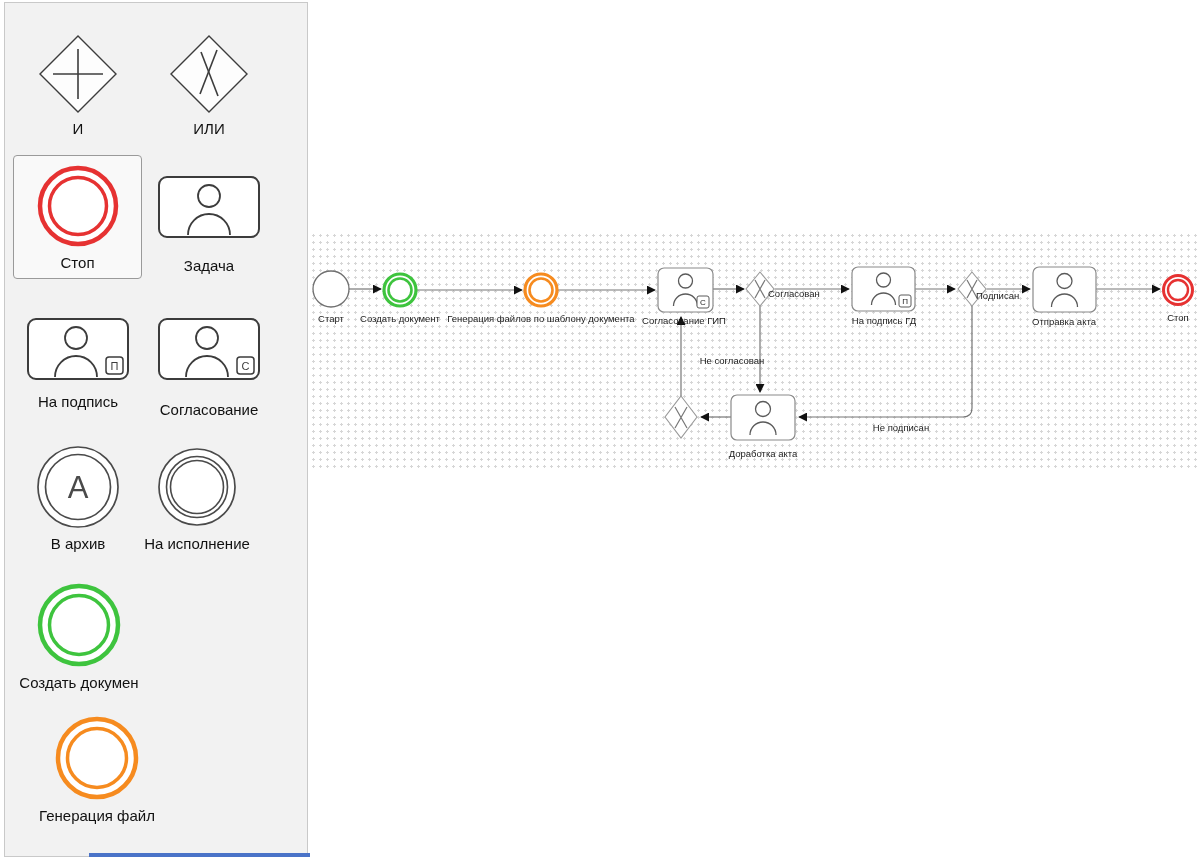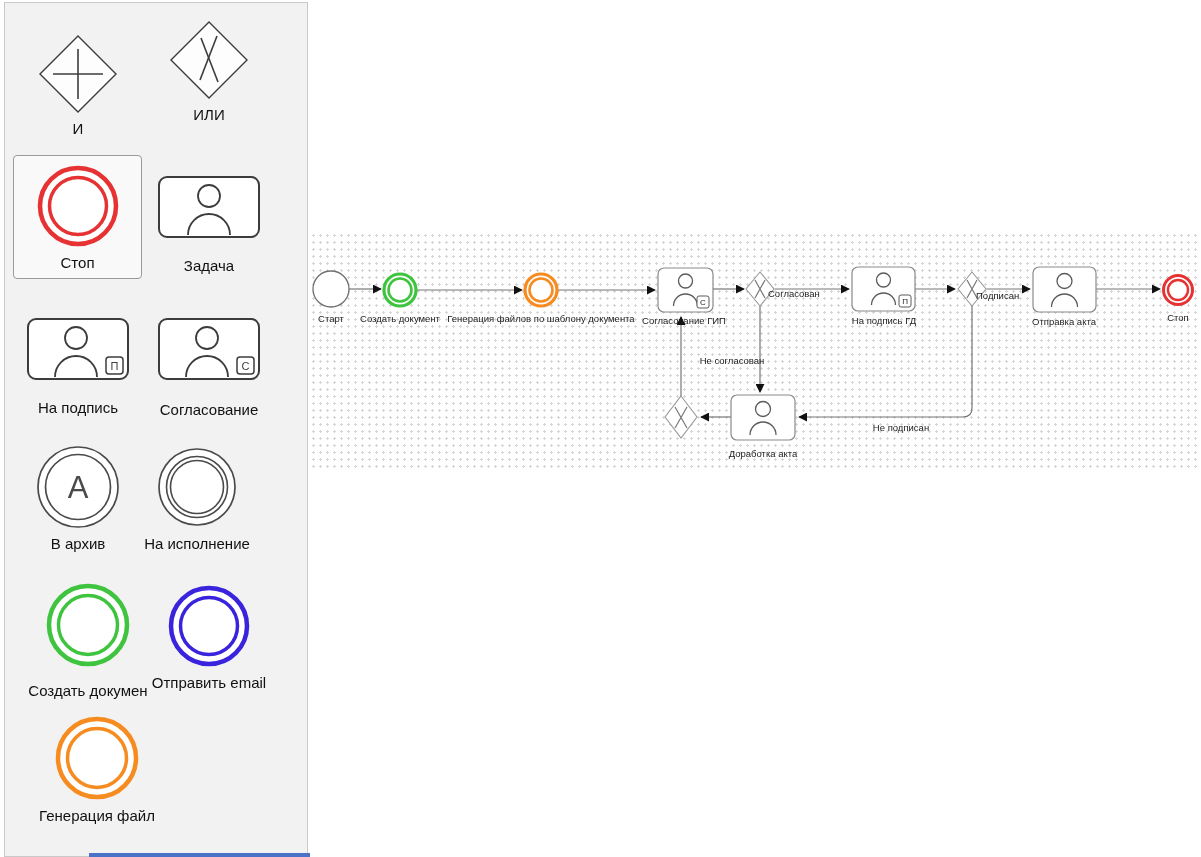--- a/index.html
+++ b/index.html
@@ -50,21 +50,21 @@
 
   <div class="pi" style="left:13px;top:30px;width:120px;">
     <svg class="picon" width="82" height="82">
       <polygon points="41,3 79,41 41,79 3,41" fill="#fdfdfd" stroke="#3c3c3c" stroke-width="1.4"></polygon>
       <line x1="16" y1="41" x2="66" y2="41" stroke="#3c3c3c" stroke-width="1.6"></line>
       <line x1="41" y1="16" x2="41" y2="66" stroke="#3c3c3c" stroke-width="1.6"></line>
     </svg>
     <div class="plabel">И</div>
   </div>
 
-  <div class="pi" style="left:144px;top:16px;width:120px;">
+  <div class="pi" style="left:144px;top:30px;width:120px;">
     <svg class="picon" width="82" height="82">
       <polygon points="41,3 79,41 41,79 3,41" fill="#fdfdfd" stroke="#3c3c3c" stroke-width="1.4"></polygon>
       <line x1="33" y1="19" x2="50" y2="63" stroke="#3c3c3c" stroke-width="1.6"></line>
       <line x1="49" y1="17" x2="32" y2="61" stroke="#3c3c3c" stroke-width="1.6"></line>
     </svg>
     <div class="plabel">ИЛИ</div>
   </div>
 
   <div class="pi pi-selected" style="left:8px;top:152px;width:129px;height:124px;">
     <svg class="picon" width="86" height="86">
@@ -84,21 +84,21 @@
   </div>
 
   <div class="pi" style="left:8px;top:314px;width:130px;">
     <svg class="picon" width="104" height="64">
       <rect x="2" y="2" width="100" height="60" rx="8" fill="#fff" stroke="#3c3c3c" stroke-width="2"></rect>
       <circle cx="50" cy="21" r="11" fill="#fff" stroke="#3c3c3c" stroke-width="1.8"></circle>
       <path d="M29 60 a21 21 0 0 1 42 0" fill="none" stroke="#3c3c3c" stroke-width="1.8"></path>
       <rect x="80" y="40" width="17" height="17" rx="3" fill="#fff" stroke="#3c3c3c" stroke-width="1.5"></rect>
       <text x="88.5" y="53" text-anchor="middle" font-size="11" fill="#3c3c3c">П</text>
     </svg>
-    <div class="plabel" style="margin-top:18px;">На подпись</div>
+    <div class="plabel" style="margin-top:12px;">На подпись</div>
   </div>
 
   <div class="pi" style="left:139px;top:314px;width:130px;">
     <svg class="picon" width="104" height="64">
       <rect x="2" y="2" width="100" height="60" rx="8" fill="#fff" stroke="#3c3c3c" stroke-width="2"></rect>
       <circle cx="50" cy="21" r="11" fill="#fff" stroke="#3c3c3c" stroke-width="1.8"></circle>
       <path d="M29 60 a21 21 0 0 1 42 0" fill="none" stroke="#3c3c3c" stroke-width="1.8"></path>
       <rect x="80" y="40" width="17" height="17" rx="3" fill="#fff" stroke="#3c3c3c" stroke-width="1.5"></rect>
       <text x="88.5" y="53" text-anchor="middle" font-size="11" fill="#3c3c3c">С</text>
     </svg>
@@ -116,35 +116,28 @@
 
   <div class="pi" style="left:132px;top:441px;width:120px;">
     <svg class="picon" width="86" height="86">
       <circle cx="43" cy="43" r="38" fill="#fff" stroke="#4a4a4a" stroke-width="1.7"></circle>
       <circle cx="43" cy="43" r="30.5" fill="#fff" stroke="#4a4a4a" stroke-width="1.6"></circle>
       <circle cx="43" cy="43" r="26.5" fill="#fff" stroke="#4a4a4a" stroke-width="1.6"></circle>
     </svg>
     <div class="plabel">На исполнение</div>
   </div>
 
-  <div class="pi" style="left:17px;top:578px;width:132px;gap:8px;">
+  <div class="pi" style="left:8px;top:578px;width:132px;">
     <svg class="picon" width="88" height="88">
       <circle cx="44" cy="44" r="39" fill="#fff" stroke-width="4.5" stroke="#3ec43e"></circle>
       <circle cx="44" cy="44" r="29.5" fill="#fff" stroke-width="3.5" stroke="#3ec43e"></circle>
     </svg>
     <div class="plabel">Создать докумен</div>
   </div>
 
-  <div class="pi" style="left:134px;top:580px;width:140px;">
-    <svg class="picon" width="86" height="86">
-      <circle cx="43" cy="43" r="38" fill="#fff" stroke-width="4.5" stroke="#3a23dd"></circle>
-      <circle cx="43" cy="43" r="28.5" fill="#fff" stroke-width="3.5" stroke="#3a23dd"></circle>
-    </svg>
-    <div class="plabel">Отправить email</div>
-  </div>
 
   <div class="pi" style="left:26px;top:711px;width:132px;">
     <svg class="picon" width="88" height="88">
       <circle cx="44" cy="44" r="39" fill="#fff" stroke-width="4.5" stroke="#f68b1f"></circle>
       <circle cx="44" cy="44" r="29.5" fill="#fff" stroke-width="3.5" stroke="#f68b1f"></circle>
     </svg>
     <div class="plabel">Генерация файл</div>
   </div>
 
   <div class="pscroll"></div>

